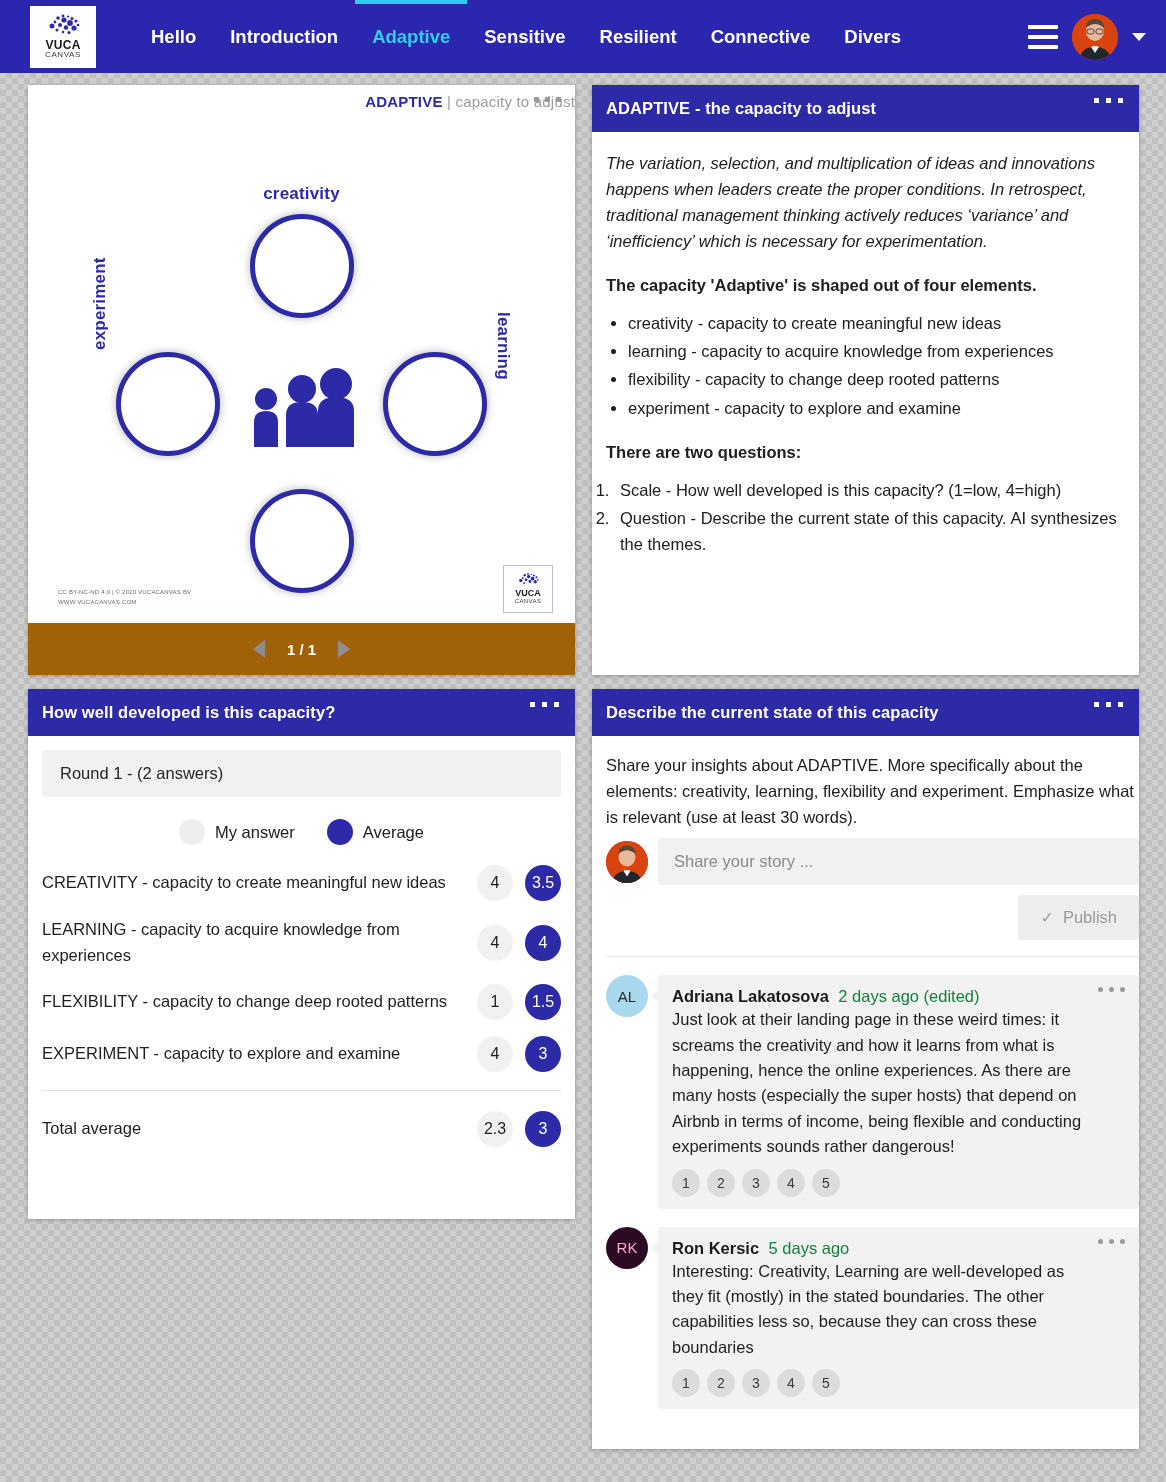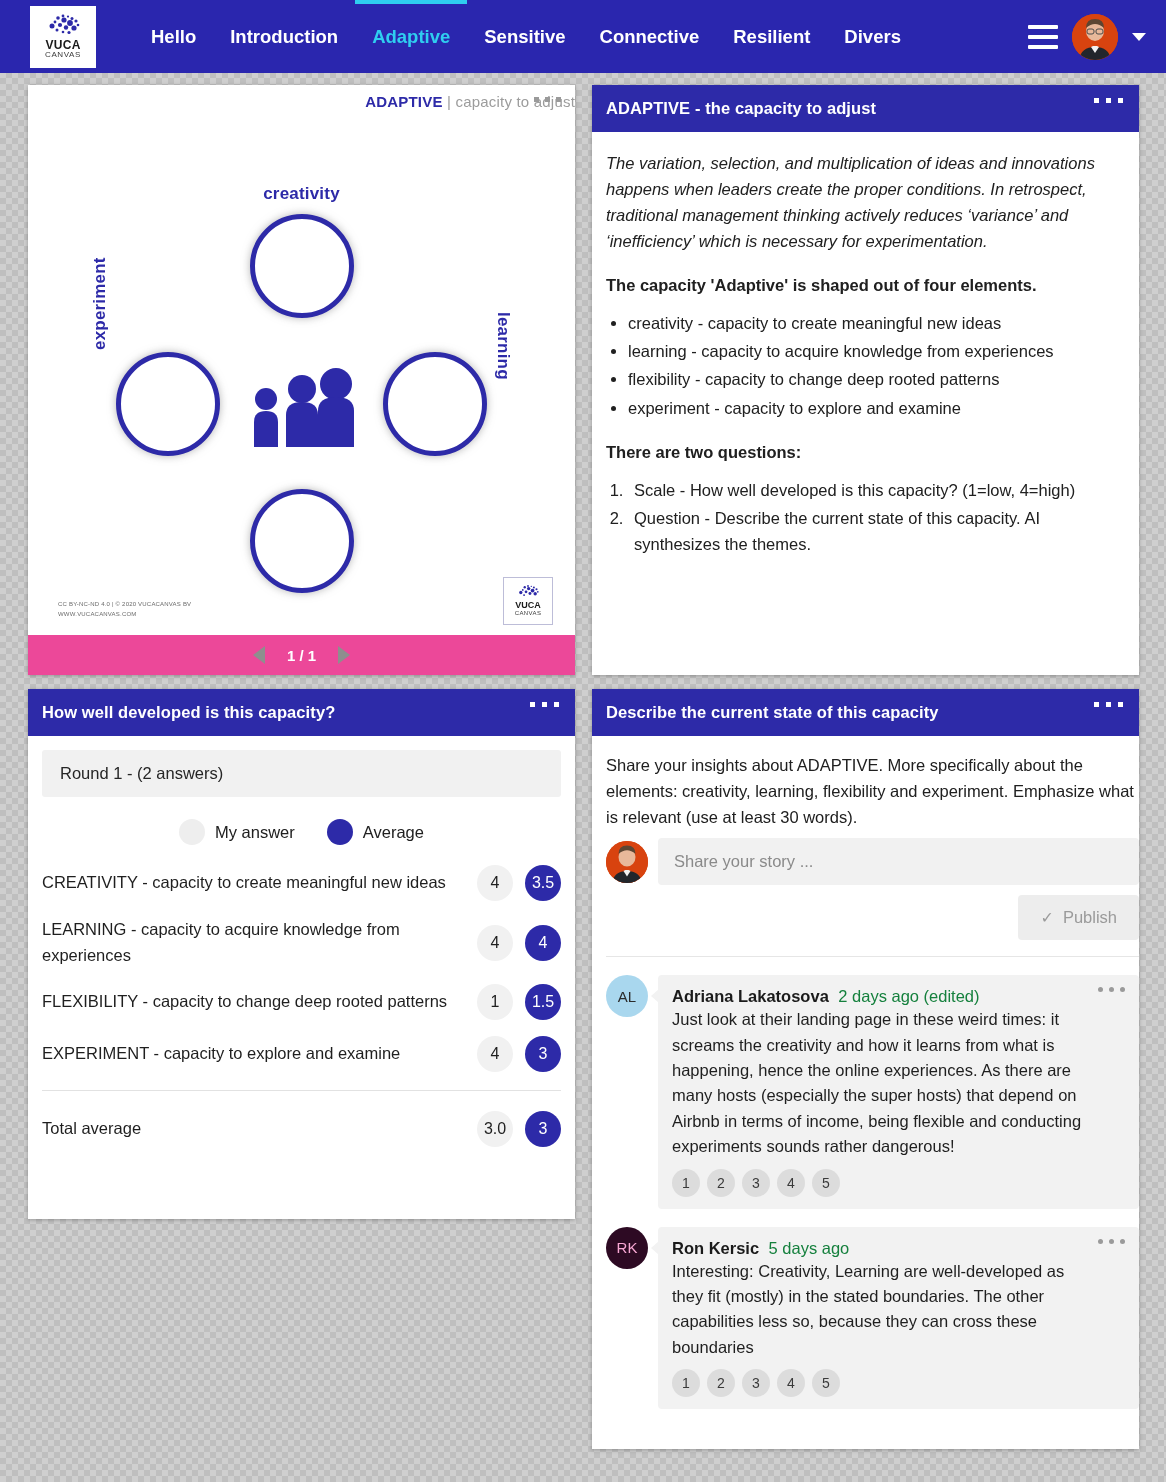--- a/index.html
+++ b/index.html
@@ -188,21 +188,21 @@
   }
   .canvas-badge {
     position: absolute; right: 22px; bottom: 10px;
     width: 50px; height: 48px; border: 1px solid #bdbdd8; background:#fff;
     display:flex; flex-direction:column; align-items:center; justify-content:center;
   }
   .canvas-badge .bn { font-size: 9px; font-weight: bold; color:#1a1a1a; line-height:1; }
   .canvas-badge .bs { font-size: 6px; color:#3a3a3a; letter-spacing:.4px; line-height:1.2; }
 
   .pager {
-    height: 40px; background: #ec4899;
+    height: 52px; background: #a16207;
     display: flex; align-items: center; justify-content: center; gap: 22px;
     color: #ffffff; font-size: 15px; font-weight: bold;
   }
   .pager .arrow { cursor: pointer; width:0; height:0; }
   .pager .prev { border-top: 9px solid transparent; border-bottom: 9px solid transparent; border-right: 12px solid #8e8e8e; }
   .pager .next { border-top: 9px solid transparent; border-bottom: 9px solid transparent; border-left: 12px solid #8e8e8e; }
 
   
   .panel-head {
     position: relative;
@@ -224,21 +224,21 @@
   .info-body {
     padding: 18px 20px 12px 14px;
     font-size: 16.5px;
     line-height: 1.58;
     color: #202020;
     overflow: hidden;
   }
   .info-body p.lead { font-style: italic; }
   .info-body p.sub { font-weight: bold; margin-top: 18px; }
   .info-body ul { margin: 12px 0 0 22px; }
-  .info-body ol { margin: 12px 0 0 22px; }
+  .info-body ol { margin: 12px 0 0 8px; }
   .info-body li { margin-bottom: 2px; }
   .info-body ol li { padding-left: 6px; }
 
   
   .survey-card { height: 530px; display:flex; flex-direction: column; }
   .survey-body { padding: 14px 14px 0 14px; }
   .round-bar {
     background: #f1f1f1;
     border-radius: 3px;
     padding: 14px 18px;
@@ -376,22 +376,22 @@
     </svg>
     <div class="brand-name">VUCA</div>
     <div class="brand-sub">CANVAS</div>
   </div>
 
   <div class="nav-links">
     <div class="nav-item">Hello</div>
     <div class="nav-item">Introduction</div>
     <div class="nav-item active">Adaptive</div>
     <div class="nav-item">Sensitive</div>
+    <div class="nav-item">Resilient</div>
     <div class="nav-item">Connective</div>
-    <div class="nav-item">Resilient</div>
     <div class="nav-item">Divers</div>
   </div>
 
   <div class="nav-right">
     <div class="hamburger">
       <span></span>
         <span></span>
         <span></span>
     </div>
     <div class="avatar-nav">
@@ -547,21 +547,21 @@
         <div class="pill avg">1.5</div>
       </div>
       <div class="srow">
         <div class="srow-label">EXPERIMENT - capacity to explore and examine</div>
         <div class="pill mine">4</div>
         <div class="pill avg">3</div>
       </div>
 
       <div class="srow total">
         <div class="srow-label">Total average</div>
-        <div class="pill mine">3.0</div>
+        <div class="pill mine">2.3</div>
         <div class="pill avg">3</div>
       </div>
     </div>
   </div>
 
   <div class="card disc-card">
     <div class="panel-head">
       <span>Describe the current state of this capacity</span>
       <span class="panel-dots">
           <i></i>

